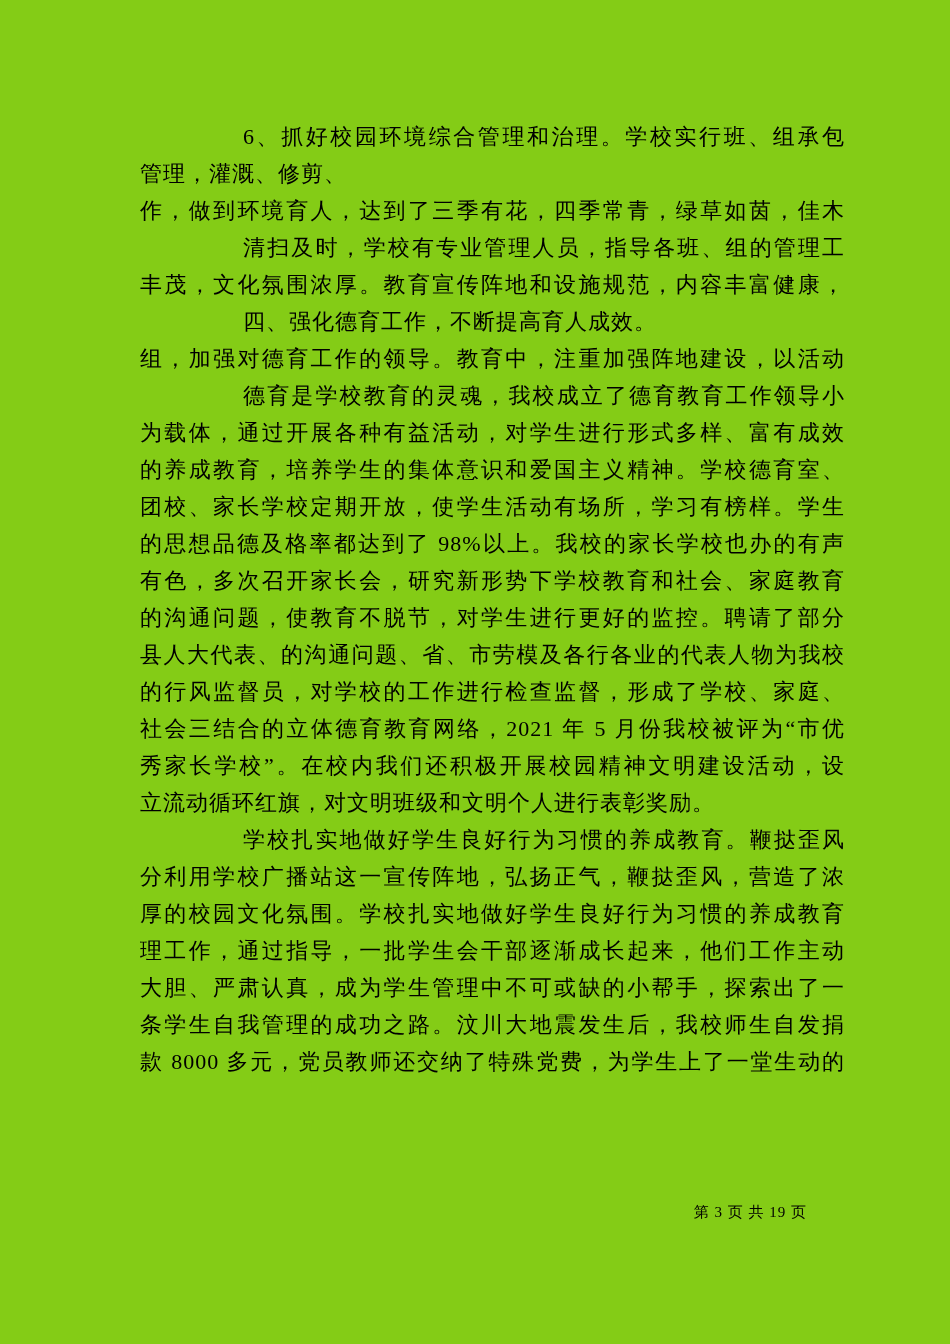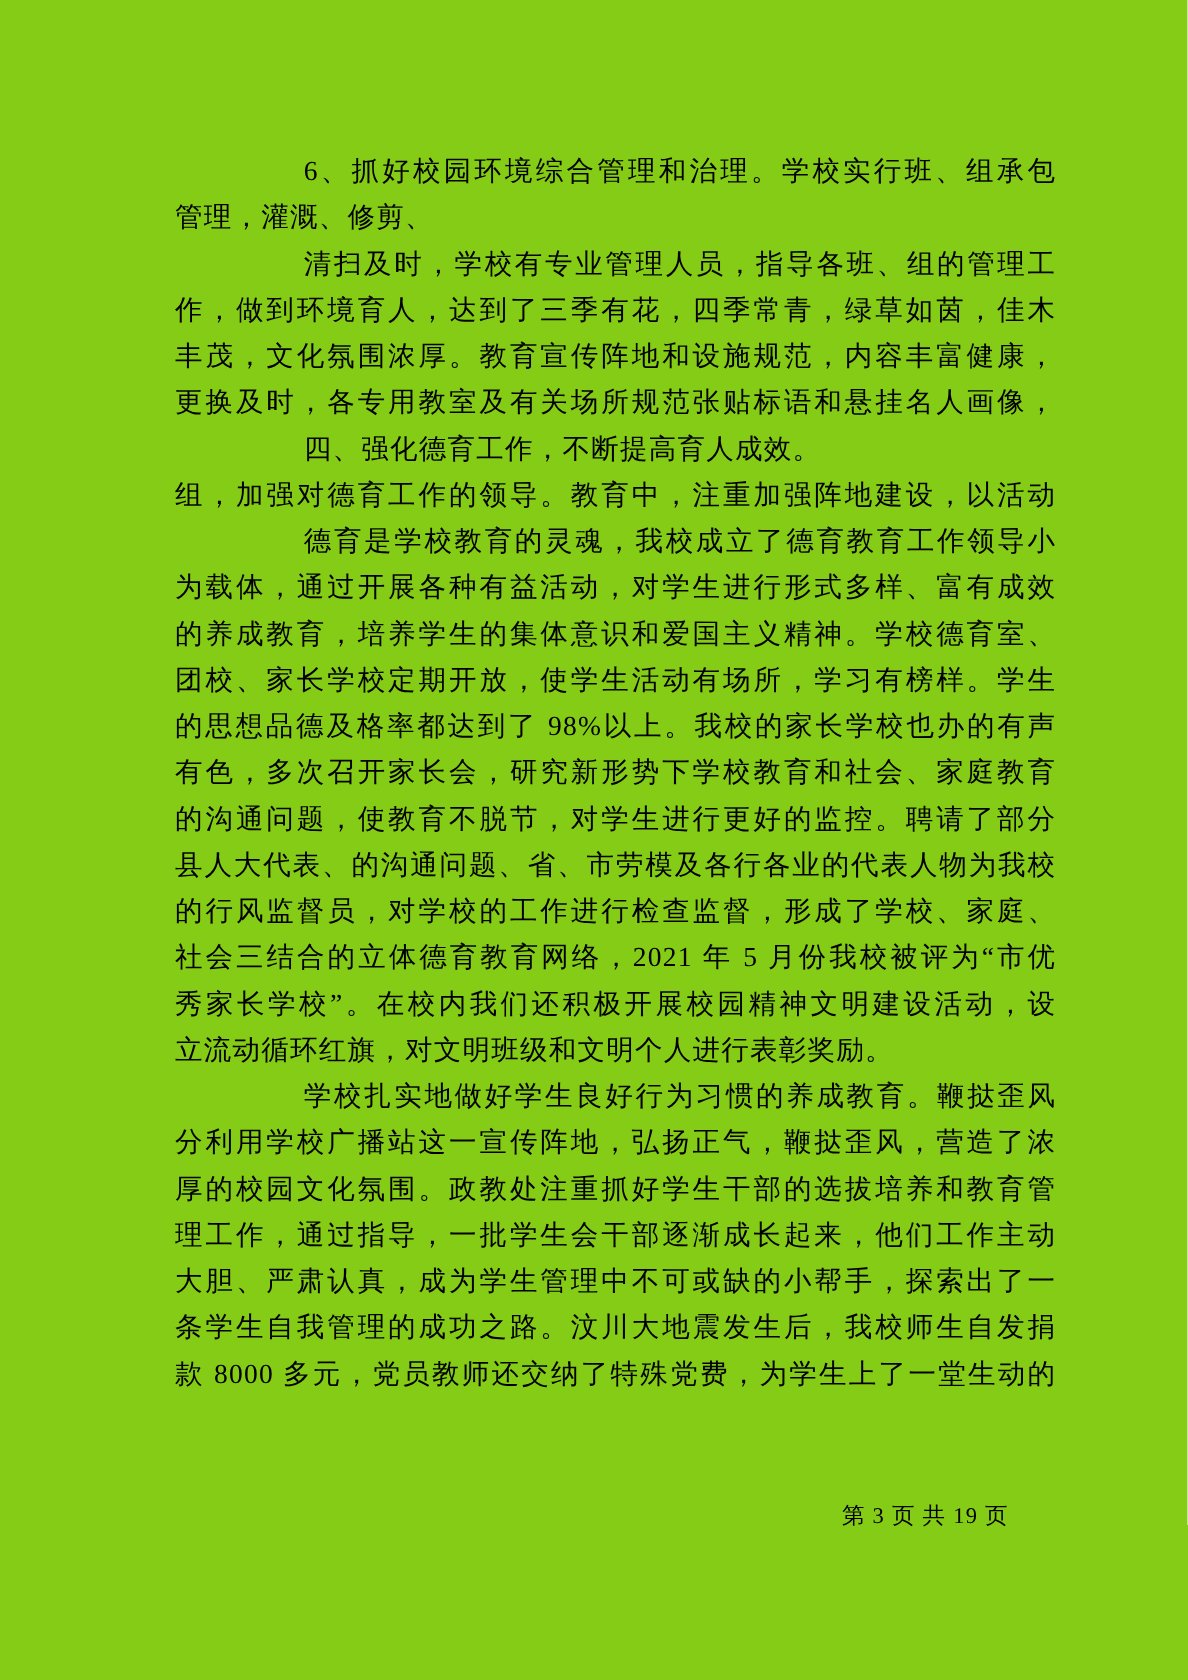--- a/index.html
+++ b/index.html
@@ -35,54 +35,53 @@
   .line.first {
     text-indent: 103px;
   }
   .line.last {
     text-align-last: left;
   }
   .page-footer {
     position: absolute;
     right: 143px;
     top: 1202px;
-    font-size: 18px;
+    font-size: 15px;
     letter-spacing: 1px;
     line-height: 20px;
     color: #000000;
     text-align: right;
   }
 </style>
 </head>
 <body>
 
 <div class="page">
   <div class="doc-body">
       <div class="line first">6、抓好校园环境综合管理和治理。学校实行班、组承包</div>
       <div class="line last">管理，灌溉、修剪、</div>
+      <div class="line">作，做到环境育人，达到了三季有花，四季常青，绿草如茵，佳木</div>
       <div class="line first">清扫及时，学校有专业管理人员，指导各班、组的管理工</div>
-      <div class="line">作，做到环境育人，达到了三季有花，四季常青，绿草如茵，佳木</div>
       <div class="line">丰茂，文化氛围浓厚。教育宣传阵地和设施规范，内容丰富健康，</div>
-      <div class="line">更换及时，各专用教室及有关场所规范张贴标语和悬挂名人画像，</div>
       <div class="line first last">四、强化德育工作，不断提高育人成效。</div>
       <div class="line">组，加强对德育工作的领导。教育中，注重加强阵地建设，以活动</div>
       <div class="line first">德育是学校教育的灵魂，我校成立了德育教育工作领导小</div>
       <div class="line">为载体，通过开展各种有益活动，对学生进行形式多样、富有成效</div>
       <div class="line">的养成教育，培养学生的集体意识和爱国主义精神。学校德育室、</div>
       <div class="line">团校、家长学校定期开放，使学生活动有场所，学习有榜样。学生</div>
       <div class="line">的思想品德及格率都达到了 98%以上。我校的家长学校也办的有声</div>
       <div class="line">有色，多次召开家长会，研究新形势下学校教育和社会、家庭教育</div>
       <div class="line">的沟通问题，使教育不脱节，对学生进行更好的监控。聘请了部分</div>
       <div class="line">县人大代表、的沟通问题、省、市劳模及各行各业的代表人物为我校</div>
       <div class="line">的行风监督员，对学校的工作进行检查监督，形成了学校、家庭、</div>
       <div class="line">社会三结合的立体德育教育网络，2021 年 5 月份我校被评为“市优</div>
       <div class="line">秀家长学校”。在校内我们还积极开展校园精神文明建设活动，设</div>
       <div class="line last">立流动循环红旗，对文明班级和文明个人进行表彰奖励。</div>
       <div class="line first">学校扎实地做好学生良好行为习惯的养成教育。鞭挞歪风</div>
       <div class="line">分利用学校广播站这一宣传阵地，弘扬正气，鞭挞歪风，营造了浓</div>
-      <div class="line">厚的校园文化氛围。政教处注重抓好学生干部的选拔培养和教育管</div>
+      <div class="line">厚的校园文化氛围。学校扎实地做好学生良好行为习惯的养成教育</div>
       <div class="line">理工作，通过指导，一批学生会干部逐渐成长起来，他们工作主动</div>
       <div class="line">大胆、严肃认真，成为学生管理中不可或缺的小帮手，探索出了一</div>
       <div class="line">条学生自我管理的成功之路。汶川大地震发生后，我校师生自发捐</div>
       <div class="line">款 8000 多元，党员教师还交纳了特殊党费，为学生上了一堂生动的</div>
     </div>
   <div class="page-footer">第 3 页 共 19 页</div>
 </div>
 
 </body></html>

